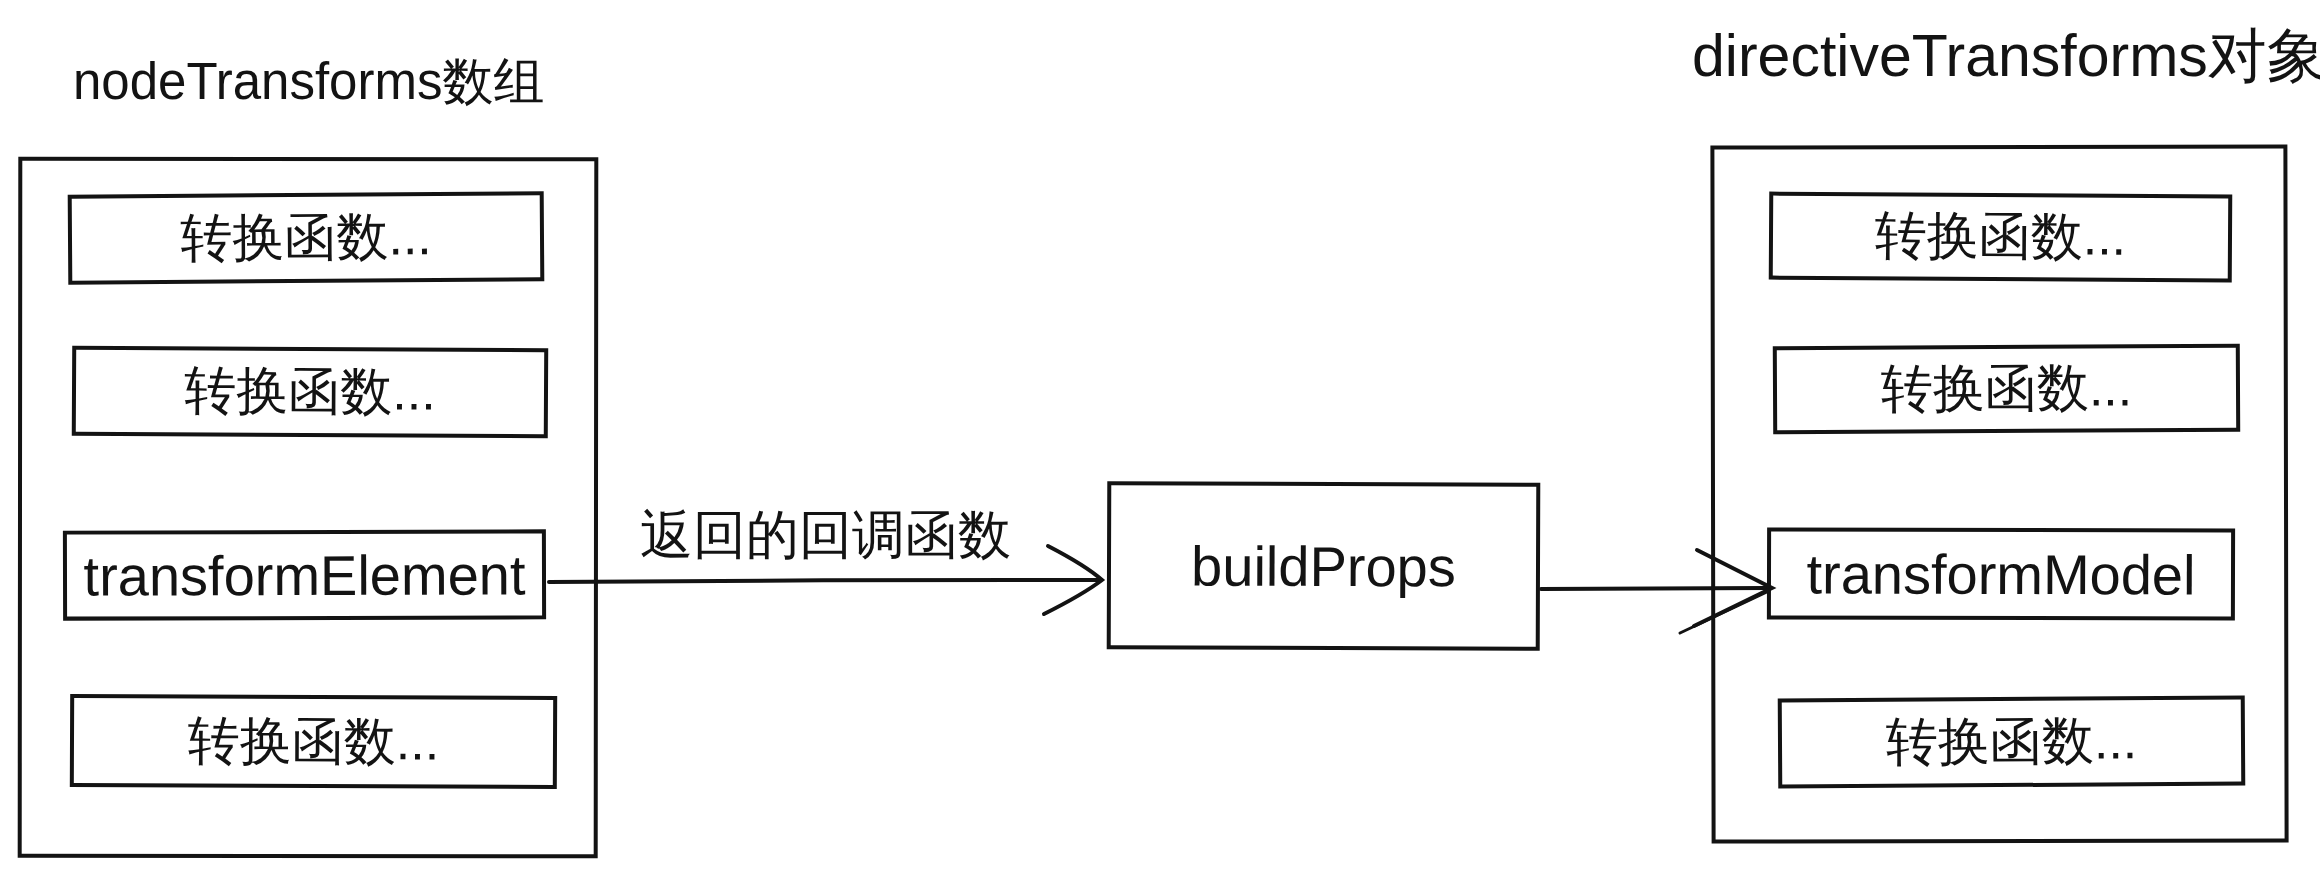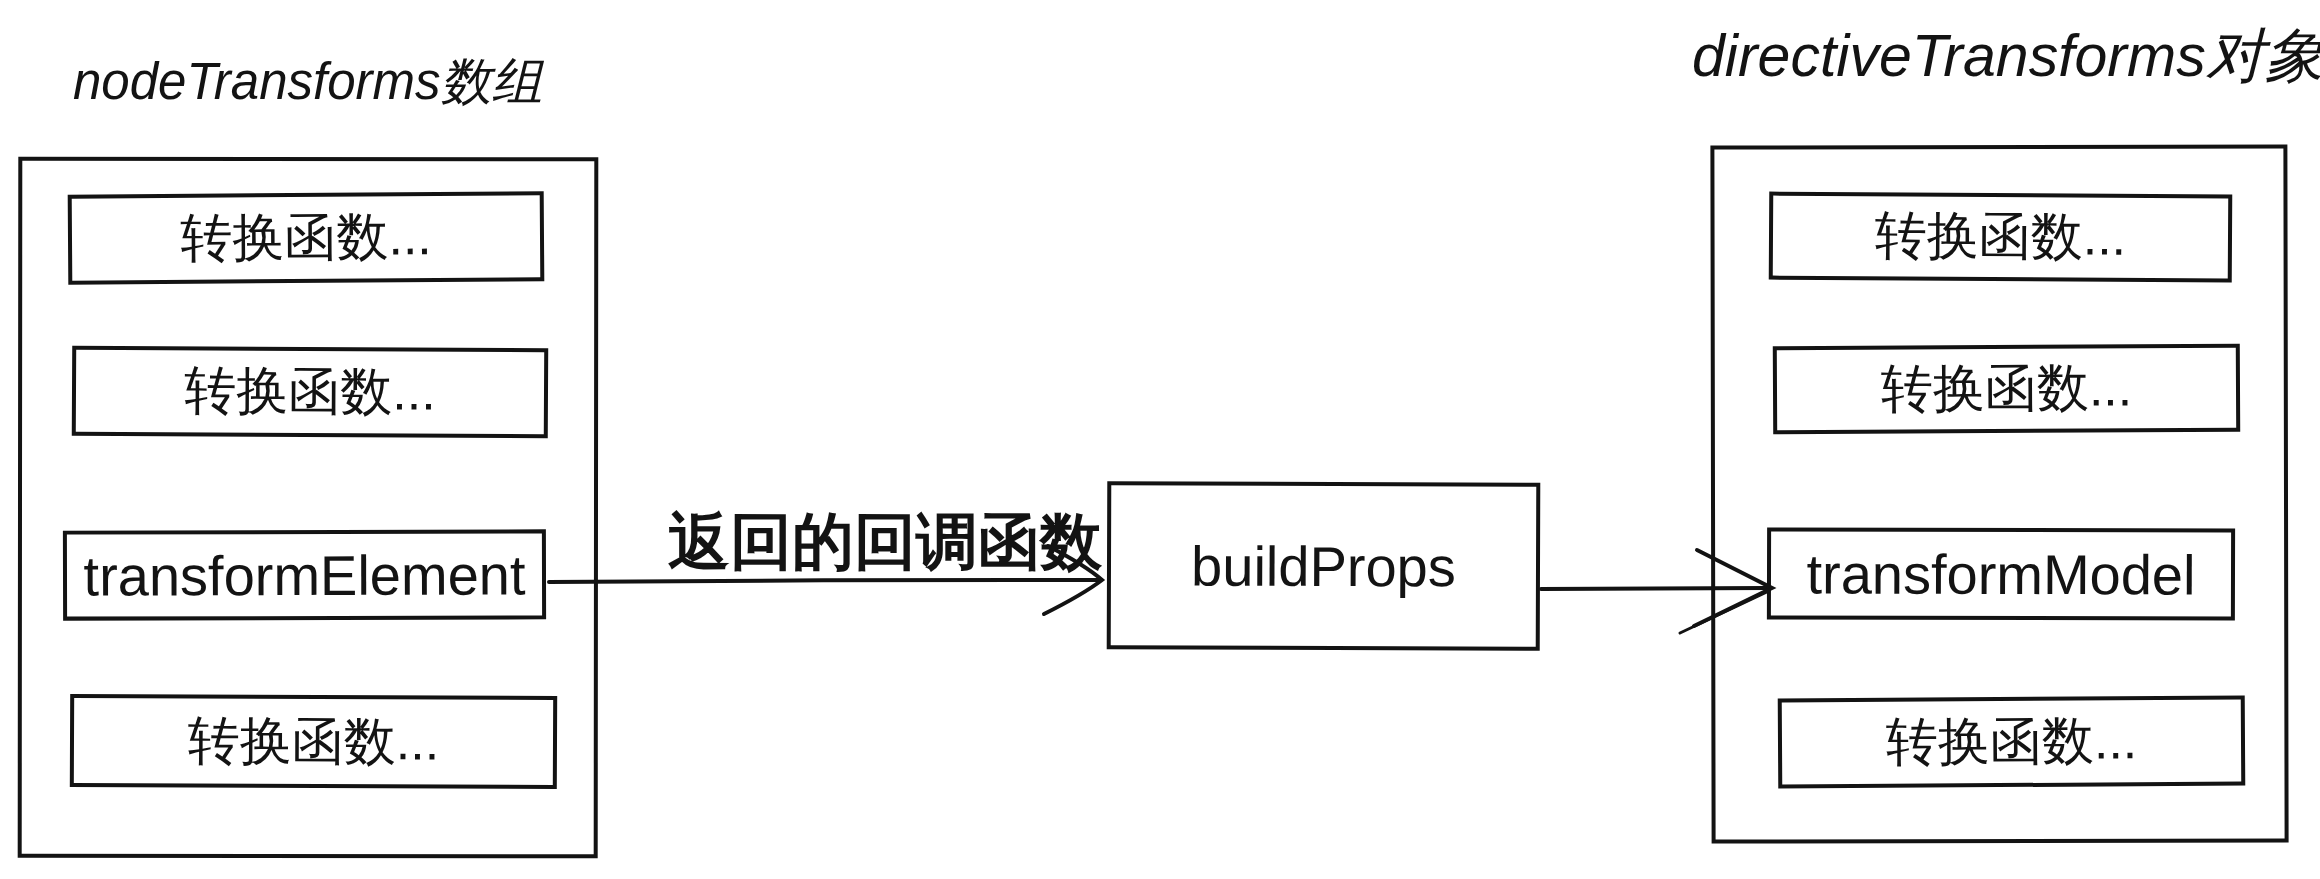--- a/index.html
+++ b/index.html
@@ -7,36 +7,36 @@
   body {
     font-family:"Liberation Sans","DejaVu Sans",sans-serif;
     color:var(--ink,#131313);
   }
   .canvas {
     position:relative; width:2320px; height:879px;
     background:var(--background,#ffffff); overflow:hidden;
   }
   .title {
     position:absolute; white-space:nowrap; line-height:1.25;
-    color:var(--ink,#131313); letter-spacing:0;font-style:italic;
+    color:var(--ink,#131313); letter-spacing:0;
   }
   .title.left  { left:73px;  top:50px; font-size:51px; }
   .title.right { left:1692px; top:20px; font-size:59px; }
   .box {
     position:absolute; border:4px solid var(--ink,#131313);
     background:#fff; display:flex; align-items:center; justify-content:center;
     white-space:nowrap;
   }
   .outer { background:transparent; }
   .cjk   { font-size:52px; }
   .latin { font-size:56px; }
   .mid   { font-size:56px; }
   .arrow-label {
-    position:absolute; left:668px; top:500px;
-    font-size:62px; white-space:nowrap; color:var(--ink,#131313);font-weight:bold;
+    position:absolute; left:640px; top:500px;
+    font-size:53px; white-space:nowrap; color:var(--ink,#131313);
   }
   svg.arrows {
     position:absolute; left:0; top:0; width:2320px; height:879px;
     pointer-events:none;
   }
   svg.arrows path {
     stroke:var(--ink,#131313); fill:none; stroke-linecap:round;
   }
 </style>
 </head>

